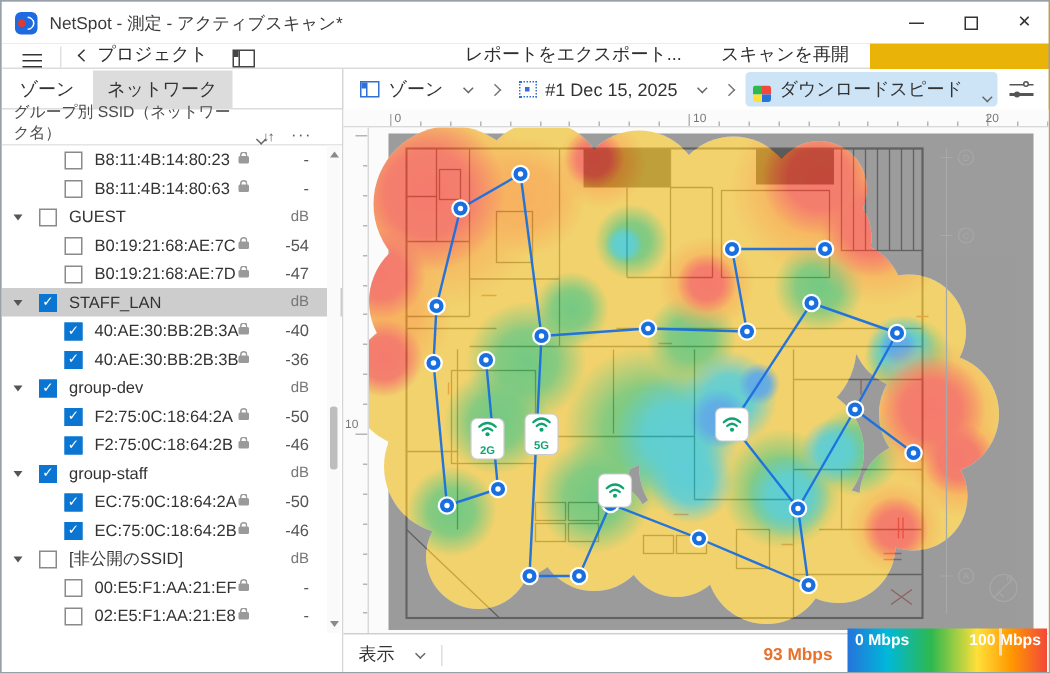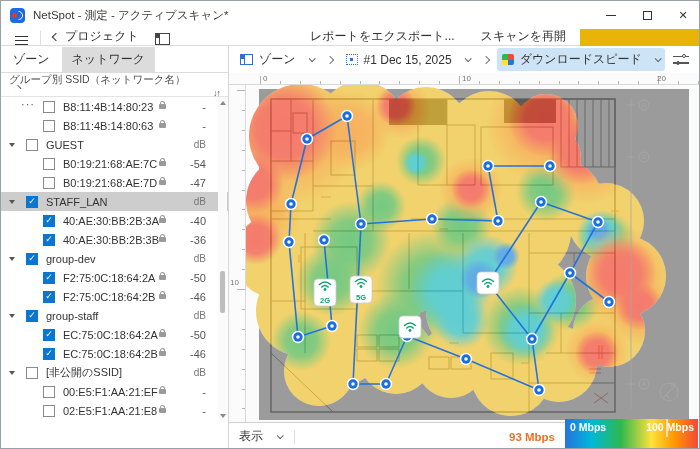--- a/index.html
+++ b/index.html
@@ -27,21 +27,21 @@
   .panelicon{width:15px;height:12px;border:1.4px solid #444;margin-left:16px;position:relative;}
   .panelicon::before{content:"";position:absolute;left:3.2px;top:0;width:1.3px;height:100%;background:#444;}
   .panelicon::after{content:"";position:absolute;left:0;top:0;width:3.2px;height:4px;background:#444;}
   .toolbar-right{margin-left:auto;display:flex;gap:26px;padding-right:14px;}
   .txtbtn{cursor:default;}
   
   .sidebar{position:absolute;left:0;top:45px;width:228px;height:404px;background:#fff;border-right:1px solid #d5d5d5;}
   .tabs{position:absolute;left:0;top:0;width:100%;height:27px;border-bottom:1px solid #dcdcdc;display:flex;align-items:center;font-size:12px;color:#333;}
   .tab{padding:4px 10px;margin-left:2px;}
   .tab.active{background:#dcdcdc;}
-  .listheader{position:absolute;left:0;top:27px;width:100%;height:24px;border-bottom:1px solid #e4e4e4;display:flex;align-items:flex-start;font-size:10.5px;color:#4c4c4c;padding:0 8px;flex-direction:column;}
+  .listheader{position:absolute;left:0;top:27px;width:100%;height:24px;border-bottom:1px solid #e4e4e4;display:flex;align-items:flex-end;font-size:10.5px;color:#4c4c4c;padding:0 8px;}
   .chevD{width:5px;height:5px;border-right:1.3px solid #666;border-bottom:1.3px solid #666;transform:rotate(45deg) translateY(-1px);margin-left:7px;}
   .sorticon{margin-left:auto;font-size:9px;color:#555;letter-spacing:-1px;}
   .moreicon{font-size:11px;color:#555;margin-left:12px;margin-right:12px;letter-spacing:1px;}
   .ssidlist{position:absolute;left:0;top:51px;width:100%;height:325px;overflow:hidden;font-size:11px;color:#333;}
   .row{height:19px;display:flex;align-items:center;padding-right:22px;}
   .row.sel{background:#cdcdcd;}
   .row .tri{width:0;height:0;border-left:3.5px solid transparent;border-right:3.5px solid transparent;border-top:4.5px solid #555;margin:0 0 0 8px;}
   .cb{width:12px;height:12px;border:1px solid #8a8a8a;background:#fff;margin-left:11px;display:flex;align-items:center;justify-content:center;font-size:9px;color:#fff;line-height:1;flex:none;}
   .cb.on{background:#0b76d1;border-color:#0b76d1;}
   .cb.ind{margin-left:42px;}
@@ -54,21 +54,21 @@
   .row.bssid .val{margin-left:14px;}
   .vscroll{position:absolute;right:1px;top:51px;width:9px;height:325px;background:#fafafa;}
   .sarrow{position:absolute;left:2px;width:0;height:0;border-left:3px solid transparent;border-right:3px solid transparent;}
   .sarrow.up{top:4px;border-bottom:4px solid #8a8a8a;}
   .sarrow.down{bottom:4px;border-top:4px solid #8a8a8a;}
   .sthumb{position:absolute;left:2px;top:174px;width:5px;height:42px;background:#bdbdbd;border-radius:2px;}
   
   .main{position:absolute;left:228px;top:45px;width:472px;height:404px;background:#fff;}
   .breadcrumb{position:absolute;left:0;top:0;width:472px;height:27px;display:flex;align-items:center;font-size:12px;color:#333;padding-left:6px;}
   .bc-item{display:flex;align-items:center;gap:6px;padding:3px 5px;border-radius:3px;}
-  .bc-item.chip{background:#cde4f7;}
+  .bc-item.chip{background:#cde4f7;align-items:flex-end;}
   .bc-sep{width:6px;height:6px;border-right:1.5px solid #777;border-top:1.5px solid #777;transform:rotate(45deg);margin:0 8px;}
   .zoneicon{width:13px;height:11px;border:1.3px solid #2f6fd6;position:relative;}
   .zoneicon::before{content:"";position:absolute;left:3px;top:0;width:1.2px;height:100%;background:#2f6fd6;}
   .zoneicon::after{content:"";position:absolute;left:0;top:0;width:3px;height:3.5px;background:#2f6fd6;}
   .scanicon{width:12px;height:11px;border:1.3px dotted #2f6fd6;position:relative;}
   .scanicon::after{content:"";position:absolute;left:3.5px;top:3px;width:3px;height:3px;background:#2f6fd6;}
   .vizicon{width:12px;height:11px;border-radius:2px;overflow:hidden;display:grid;grid-template-columns:1fr 1fr;}
   .vizicon span:nth-child(1){background:#2eb84f;}
   .vizicon span:nth-child(2){background:#f3483a;}
   .vizicon span:nth-child(3){background:#ffe03a;}

